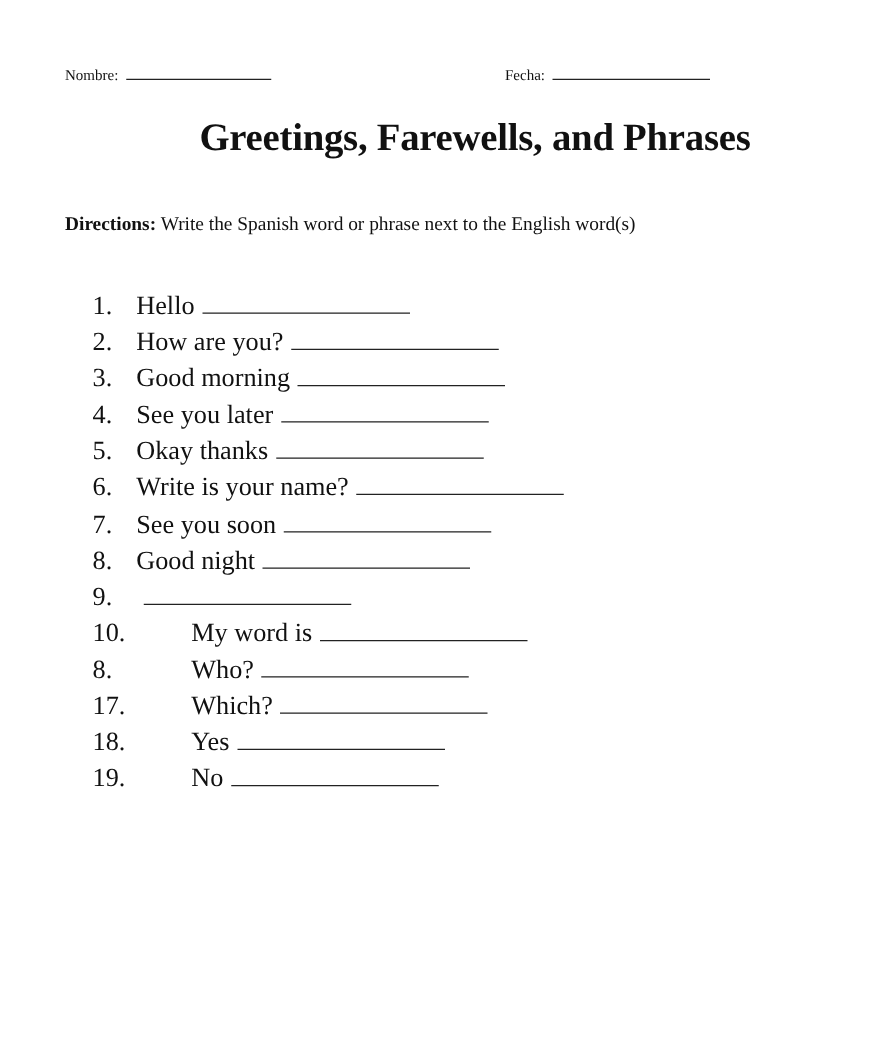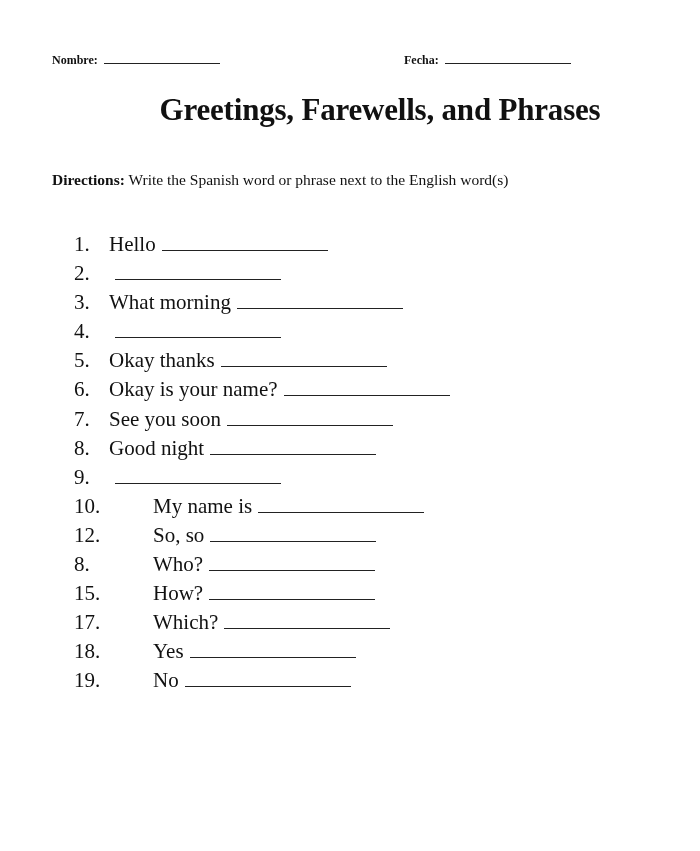--- a/index.html
+++ b/index.html
@@ -1,20 +1,20 @@
 <!DOCTYPE html>
 <html><head>
   <meta charset="utf-8">
   <style>
     html, body { margin: 0; padding: 0; background: #ffffff; }
     body {
       width: 700px; height: 851px; position: relative; overflow: hidden;
       font-family: "Liberation Serif", "DejaVu Serif", serif; color: #111111;
     }
-    .header-row { position: absolute; top: 53px; left: 52px; width: 600px; height: 18px; font-size: 12px; font-weight: bold; }
+    .header-row { position: absolute; top: 53px; left: 52px; width: 600px; height: 18px; font-size: 12px; font-weight: normal; }
     .field { position: absolute; top: 0; white-space: nowrap; }
     .field .blank { display: inline-block; border-bottom: 1px solid #222; vertical-align: baseline; height: 10px; margin-left: 6px; }
     #nombre { left: 0; }
     #nombre .blank { width: 116px; }
     #fecha { left: 352px; }
     #fecha .blank { width: 126px; }
     .title {
       position: absolute; top: 92px; left: 0; width: 760px; text-align: center;
       font-size: 31px; font-weight: bold; letter-spacing: -0.2px;
     }
@@ -46,73 +46,65 @@
 </div>
 
 <div class="list" id="item-list">
     <div class="item single">
       <span class="num">1.</span>
       <span>Hello</span>
       <span class="line"></span>
     </div>
     <div class="item single">
       <span class="num">2.</span>
+      <span>How are you?</span>
       <span class="line"></span>
     </div>
     <div class="item single">
       <span class="num">3.</span>
-      <span>What morning</span>
+      <span>Good morning</span>
       <span class="line"></span>
     </div>
     <div class="item single">
       <span class="num">4.</span>
+      <span>See you later</span>
       <span class="line"></span>
     </div>
     <div class="item single">
       <span class="num">5.</span>
       <span>Okay thanks</span>
       <span class="line"></span>
     </div>
     <div class="item single">
       <span class="num">6.</span>
-      <span>Okay is your name?</span>
+      <span>Write is your name?</span>
       <span class="line"></span>
     </div>
     <div class="item single">
       <span class="num">7.</span>
       <span>See you soon</span>
       <span class="line"></span>
     </div>
     <div class="item single">
       <span class="num">8.</span>
       <span>Good night</span>
       <span class="line"></span>
     </div>
     <div class="item single">
       <span class="num">9.</span>
       <span class="line"></span>
     </div>
     <div class="item double">
       <span class="num">10.</span>
-      <span>My name is</span>
-      <span class="line"></span>
-    </div>
-    <div class="item double">
-      <span class="num">12.</span>
-      <span>So, so</span>
+      <span>My word is</span>
       <span class="line"></span>
     </div>
     <div class="item double">
       <span class="num">8.</span>
       <span>Who?</span>
-      <span class="line"></span>
-    </div>
-    <div class="item double">
-      <span class="num">15.</span>
-      <span>How?</span>
       <span class="line"></span>
     </div>
     <div class="item double">
       <span class="num">17.</span>
       <span>Which?</span>
       <span class="line"></span>
     </div>
     <div class="item double">
       <span class="num">18.</span>
       <span>Yes</span>

